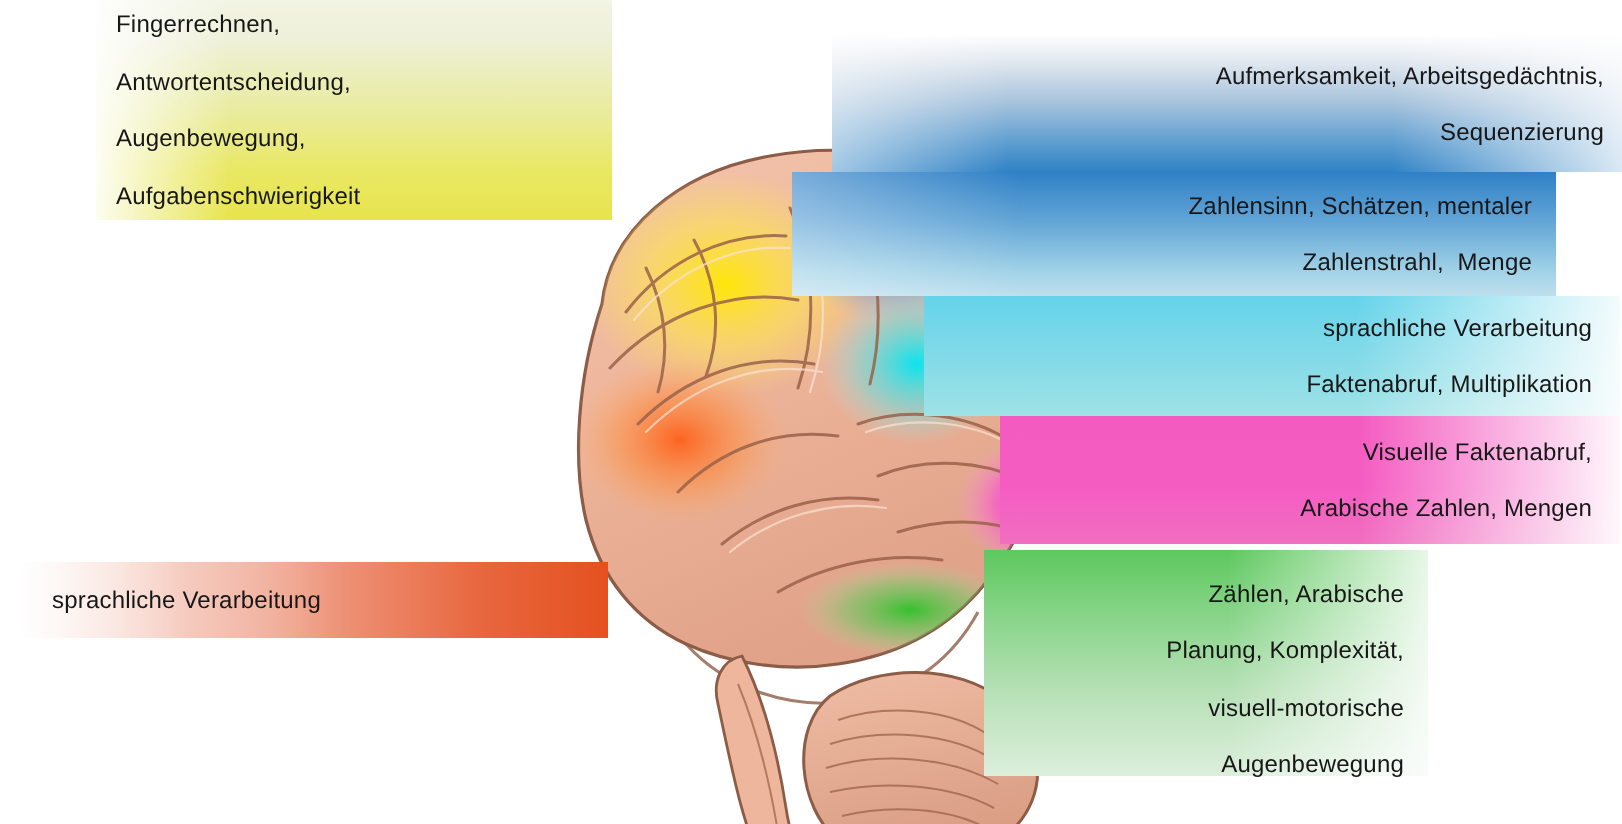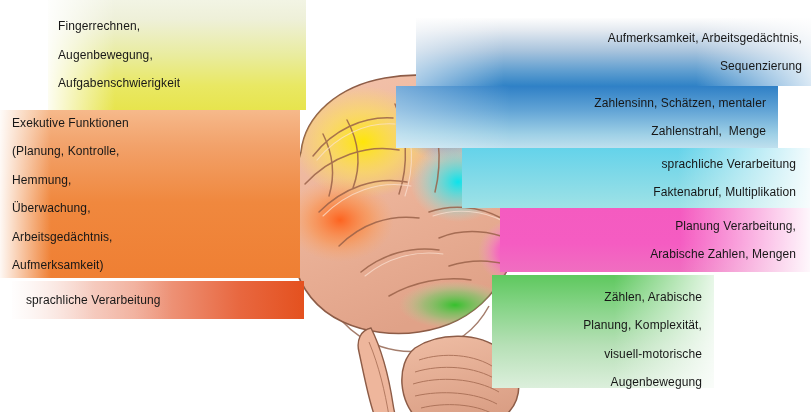--- a/index.html
+++ b/index.html
@@ -225,32 +225,25 @@
     <g>
       <path d="M128 268 C140 292, 146 318, 150 344 C153 364, 160 378, 172 386
                C160 392, 146 386, 138 372 C128 352, 122 320, 116 292
                C113 280, 118 270, 128 268 Z" fill="#eeb69c" stroke="#8d5c47" stroke-width="1.4"></path>
       <path d="M126 282 C136 306, 142 332, 146 356" fill="none" stroke="#a56b52" stroke-width="1" opacity=".8"></path>
     </g>
   </svg>
 
   <div class="band left" id="band-yellow">
     <span class="ln">Fingerrechnen,</span>
+    <span class="ln">Antwortentscheidung,</span>
     <span class="ln">Augenbewegung,</span>
     <span class="ln">Aufgabenschwierigkeit</span>
   </div>
 
-  <div class="band left" id="band-orange">
-    <span class="ln">Exekutive Funktionen</span>
-    <span class="ln">(Planung, Kontrolle,</span>
-    <span class="ln">Hemmung,</span>
-    <span class="ln">Überwachung,</span>
-    <span class="ln">Arbeitsgedächtnis,</span>
-    <span class="ln">Aufmerksamkeit)</span>
-  </div>
 
   <div class="band left" id="band-red">
     <span class="ln">sprachliche Verarbeitung</span>
   </div>
 
   <div class="band right" id="band-blue">
     <span class="ln">Aufmerksamkeit, Arbeitsgedächtnis,</span>
     <span class="ln">Sequenzierung</span>
   </div>
 
@@ -258,21 +251,21 @@
     <span class="ln">Zahlensinn, Schätzen, mentaler</span>
     <span class="ln">Zahlenstrahl,  Menge</span>
   </div>
 
   <div class="band right" id="band-cyan">
     <span class="ln">sprachliche Verarbeitung</span>
     <span class="ln">Faktenabruf, Multiplikation</span>
   </div>
 
   <div class="band right" id="band-magenta">
-    <span class="ln">Planung Verarbeitung,</span>
+    <span class="ln">Visuelle Faktenabruf,</span>
     <span class="ln">Arabische Zahlen, Mengen</span>
   </div>
 
   <div class="band right" id="band-green">
     <span class="ln">Zählen, Arabische</span>
     <span class="ln">Planung, Komplexität,</span>
     <span class="ln">visuell-motorische</span>
     <span class="ln">Augenbewegung</span>
   </div>
 

